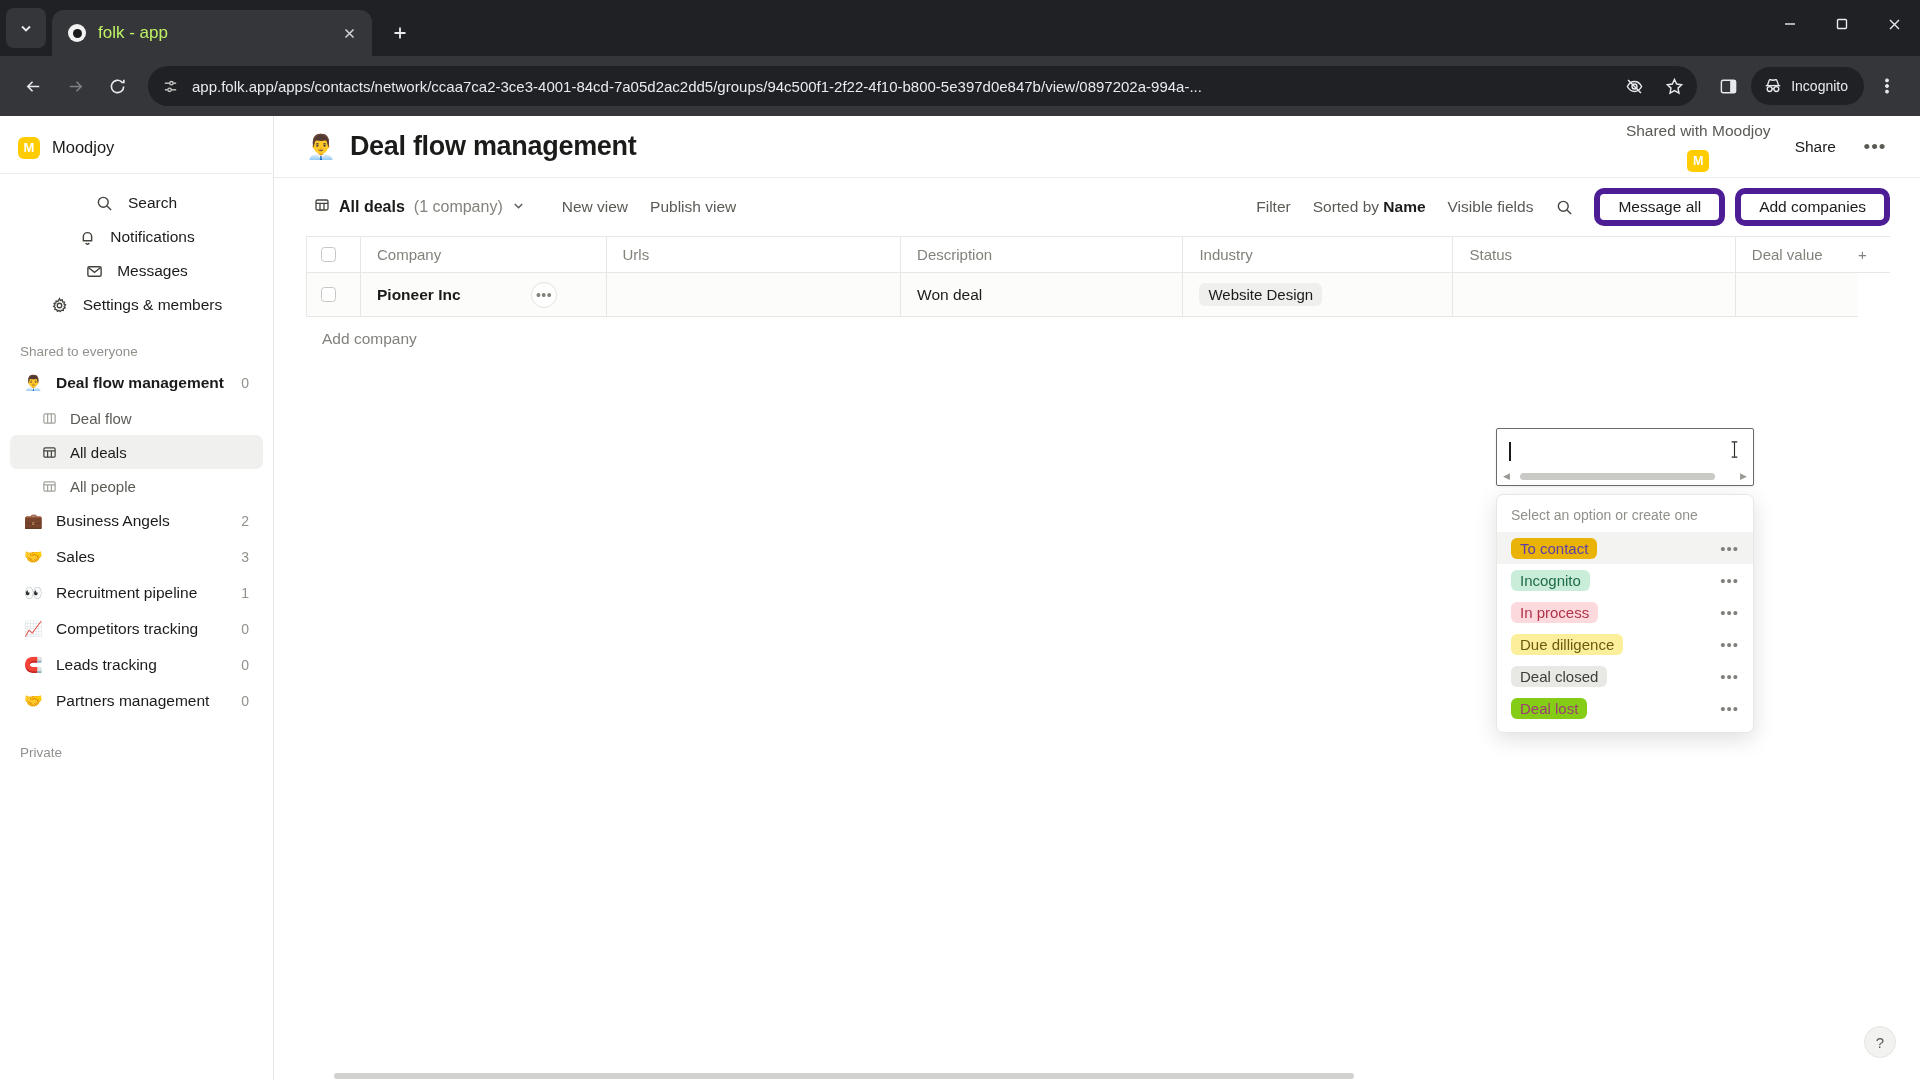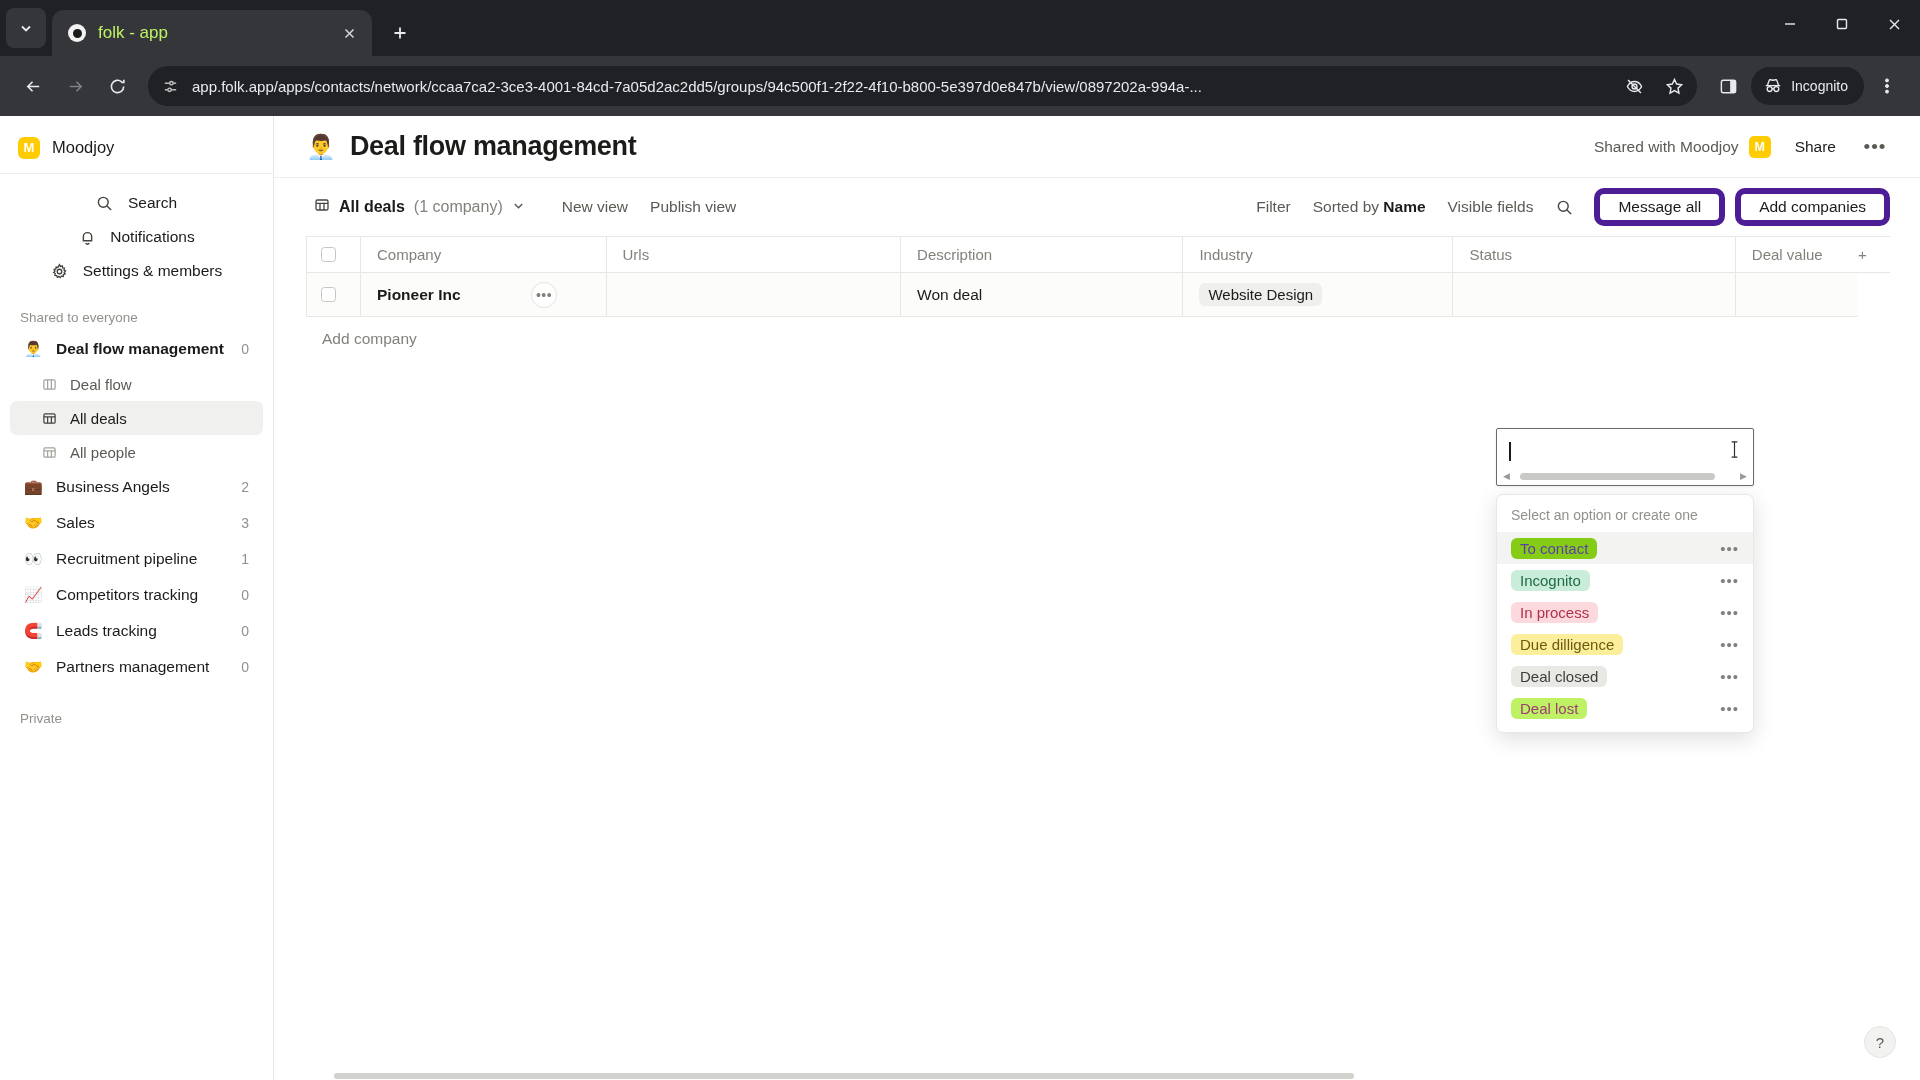--- a/index.html
+++ b/index.html
@@ -139,21 +139,21 @@
 
   
   .main { flex: 1; display: flex; flex-direction: column; min-width: 0; position: relative; }
   .page-header {
     height: 62px; flex: 0 0 62px; display: flex; align-items: center;
     padding: 0 30px 0 32px; border-bottom: 1px solid #ededec; gap: 14px;
   }
   .ph-emoji { font-size: 24px; }
   .ph-title { font-size: 27px; font-weight: 700; color: #1b1b19; letter-spacing: -0.3px; }
   .ph-spacer { flex: 1; }
-  .shared-with { display: flex; align-items: center; gap: 10px; cursor: pointer; }
+  .shared-with { display: flex; align-items: center; gap: 10px; cursor: pointer; flex-direction: column; }
   .shared-with .txt { font-size: 15.5px; color: #5a5a55; }
   .avatar {
     width: 22px; height: 22px; border-radius: 5px; background: #FFCC00;
     display: flex; align-items: center; justify-content: center;
     color: #ffffff; font-size: 12.5px; font-weight: 700;
   }
   .share-btn { font-size: 15.5px; color: #1b1b19; cursor: pointer; padding: 6px 10px; border-radius: 6px; }
   .more-dots {
     width: 30px; height: 30px; display: flex; align-items: center; justify-content: center;
     cursor: pointer; border-radius: 6px; color: #5a5a55; font-size: 19px; letter-spacing: 1px;
@@ -406,20 +406,29 @@
           <span class="nav-label">Search</span>
         </div>
         <div class="nav-item">
           <span class="nav-icon">
             <svg width="17" height="17" viewBox="0 0 18 18" fill="none" stroke="#44443f" stroke-width="1.5">
                 <path d="M4.6 12.5 V8.2 a4.4 4.4 0 0 1 8.8 0 V12.5 Z"></path>
                 <path d="M7.2 14.8 a1.9 1.9 0 0 0 3.6 0"></path>
               </svg>
           </span>
           <span class="nav-label">Notifications</span>
+        </div>
+        <div class="nav-item">
+          <span class="nav-icon">
+            <svg width="17" height="17" viewBox="0 0 18 18" fill="none" stroke="#44443f" stroke-width="1.5">
+                <rect x="2" y="4" width="14" height="10" rx="1.4"></rect>
+                <path d="M2.4 4.7 L9 9.8 L15.6 4.7"></path>
+              </svg>
+          </span>
+          <span class="nav-label">Messages</span>
         </div>
         <div class="nav-item">
           <span class="nav-icon">
             <svg width="17" height="17" viewBox="0 0 18 18" fill="none" stroke="#44443f" stroke-width="1.4">
               <circle cx="9" cy="9" r="2.4"></circle>
               <path d="M9 1.8 L10 3.6 L12 3.1 L12.3 5.1 L14.3 5.4 L13.7 7.3 L15.4 8.4 L14 9.8 L15 11.6 L13.1 12.2 L13 14.2 L11 13.9 L9.8 15.5 L8.4 14.2 L6.7 15.2 L6.1 13.3 L4.1 13.1 L4.5 11.2 L2.8 10 L4.2 8.7 L3.3 6.9 L5.2 6.3 L5.4 4.3 L7.3 4.7 Z"></path>
             </svg>
           </span>
           <span class="nav-label">Settings &amp; members</span>
         </div>
@@ -610,41 +619,41 @@
               <div class="esb-thumb"></div>
             </div>
           <span class="esb-arrow">▶</span>
         </div>
       </div>
 
       <div class="dropdown">
         <div class="dd-hint">Select an option or create one</div>
 
         <div class="dd-item active">
-          <span class="dd-chip" style="background:#84cc16;color:#5b3fa6">To contact</span>
+          <span class="dd-chip" style="background:#eab308;color:#5b3fa6">To contact</span>
           <span class="dd-dots">•••</span>
         </div>
         <div class="dd-item">
           <span class="dd-chip" style="background:#c9edd9;color:#1f6b47">Incognito</span>
           <span class="dd-dots">•••</span>
         </div>
         <div class="dd-item">
           <span class="dd-chip" style="background:#fcd9dd;color:#b0334a">In process</span>
           <span class="dd-dots">•••</span>
         </div>
         <div class="dd-item">
           <span class="dd-chip" style="background:#fbef9b;color:#6b5b10">Due dilligence</span>
           <span class="dd-dots">•••</span>
         </div>
         <div class="dd-item">
           <span class="dd-chip" style="background:#e8e8e5;color:#3d3d39">Deal closed</span>
           <span class="dd-dots">•••</span>
         </div>
         <div class="dd-item">
-          <span class="dd-chip" style="background:#bef264;color:#9c3d72">Deal lost</span>
+          <span class="dd-chip" style="background:#84cc16;color:#9c3d72">Deal lost</span>
           <span class="dd-dots">•••</span>
         </div>
       </div>
 
       <div class="help-fab">?</div>
     </div>
 
     <div class="bottom-scroll">
       <div class="thumb"></div>
     </div>

